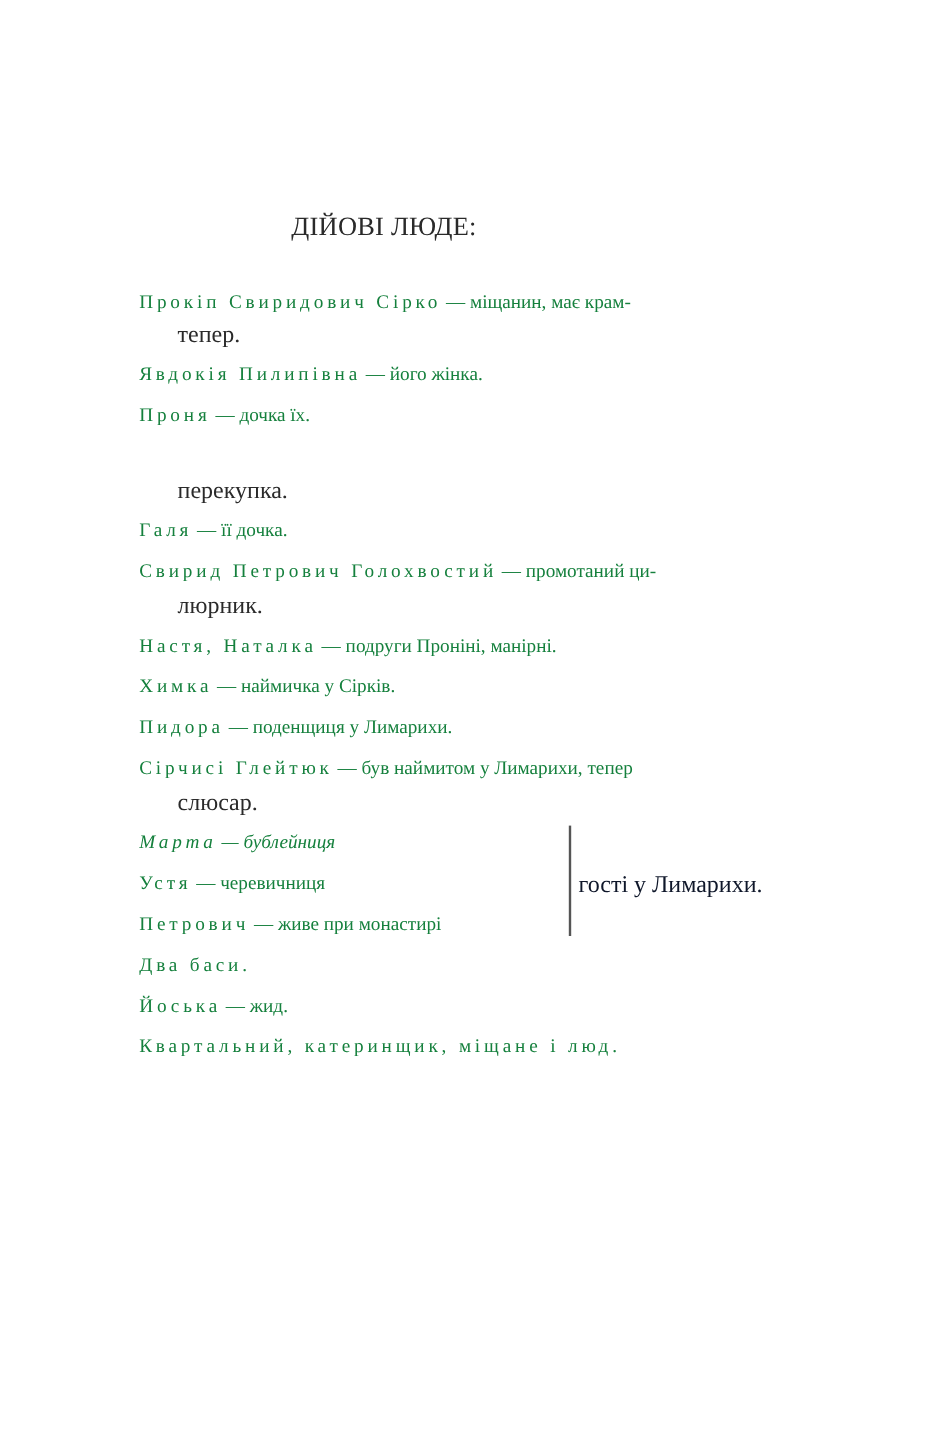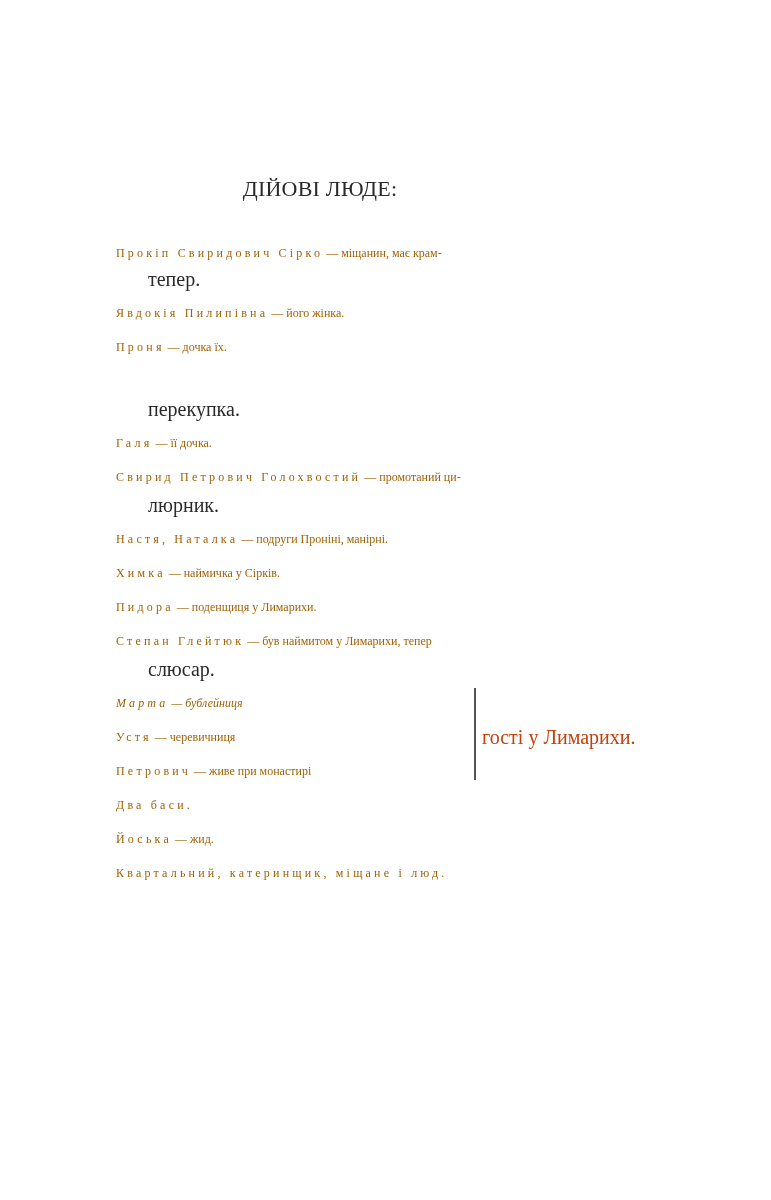--- a/index.html
+++ b/index.html
@@ -31,23 +31,23 @@
       font-family: "Liberation Serif", serif;
       font-size: 22px;
       letter-spacing: 0.2px;
       color: #2a2a2a;
     }
     .entry {
       position: absolute;
       left: 116px;
       width: 580px;
       font-family: "Liberation Serif", serif;
-      font-size: 12px;
+      font-size: 16px;
       line-height: 34px;
-      color: #a16207;
+      color: #15803d;
       white-space: nowrap;
     }
     .name {
       letter-spacing: 3.2px;
     }
     .desc {
       letter-spacing: 0px;
     }
     .cont {
       position: absolute;
@@ -66,21 +66,21 @@
       height: 92px;
       background: #555555;
     }
     .bracket-text {
       position: absolute;
       left: 482px;
       top: 720px;
       font-family: "Liberation Serif", serif;
       font-size: 20px;
       line-height: 34px;
-      color: #c2410c;
+      color: #0f172a;
       white-space: nowrap;
     }
   </style>
 </head>
 <body>
 
 <div class="page">
 
   <div class="title">ДІЙОВІ ЛЮДЕ:</div>
 
@@ -114,21 +114,21 @@
 
   <div class="entry" style="top:556px;">
     <span class="name">Химка</span><span class="desc"> — наймичка у Сірків.</span>
   </div>
 
   <div class="entry" style="top:590px;">
     <span class="name">Пидора</span><span class="desc"> — поденщиця у Лимарихи.</span>
   </div>
 
   <div class="entry" style="top:624px;">
-    <span class="name">Степан Глейтюк</span><span class="desc"> — був наймитом у Лимарихи, тепер</span>
+    <span class="name">Сірчисі Глейтюк</span><span class="desc"> — був наймитом у Лимарихи, тепер</span>
   </div>
   <div class="cont" style="top:652px;">слюсар.</div>
 
   <div class="entry" style="top:686px;font-style:italic;">
     <span class="name">Марта</span><span class="desc"> — бублейниця</span>
   </div>
 
   <div class="entry" style="top:720px;">
     <span class="name">Устя</span><span class="desc"> — черевичниця</span>
   </div>

